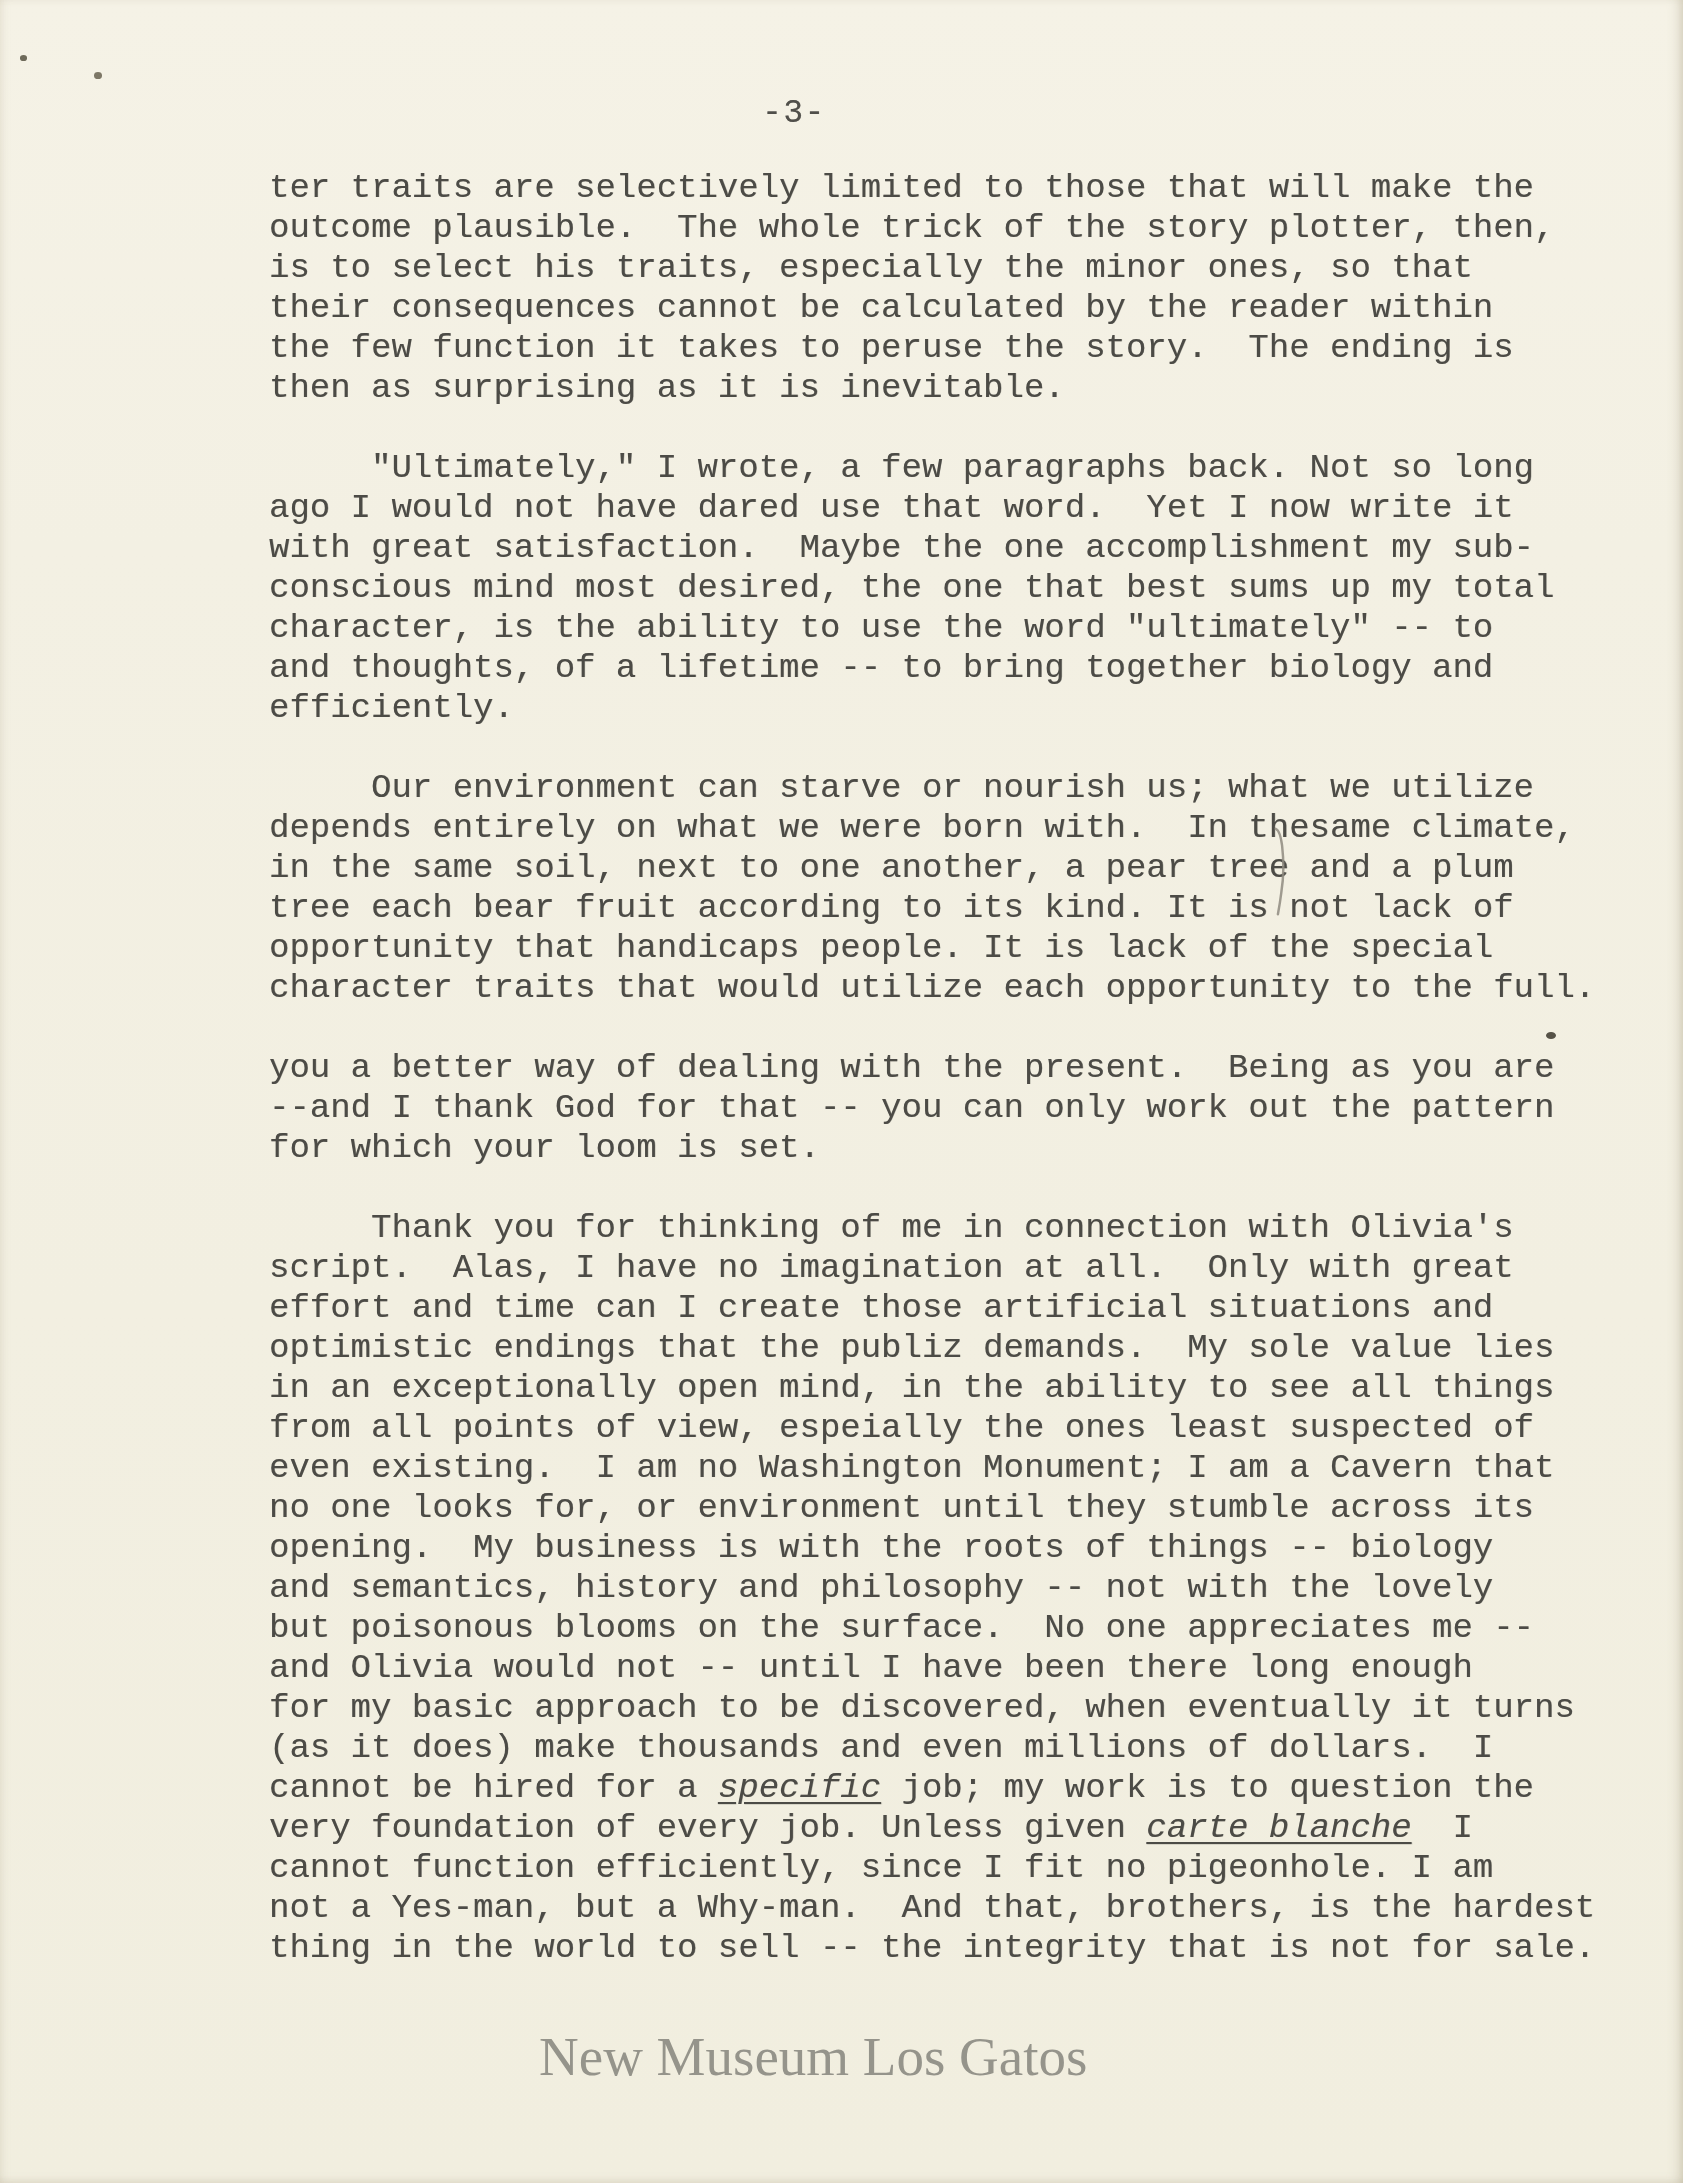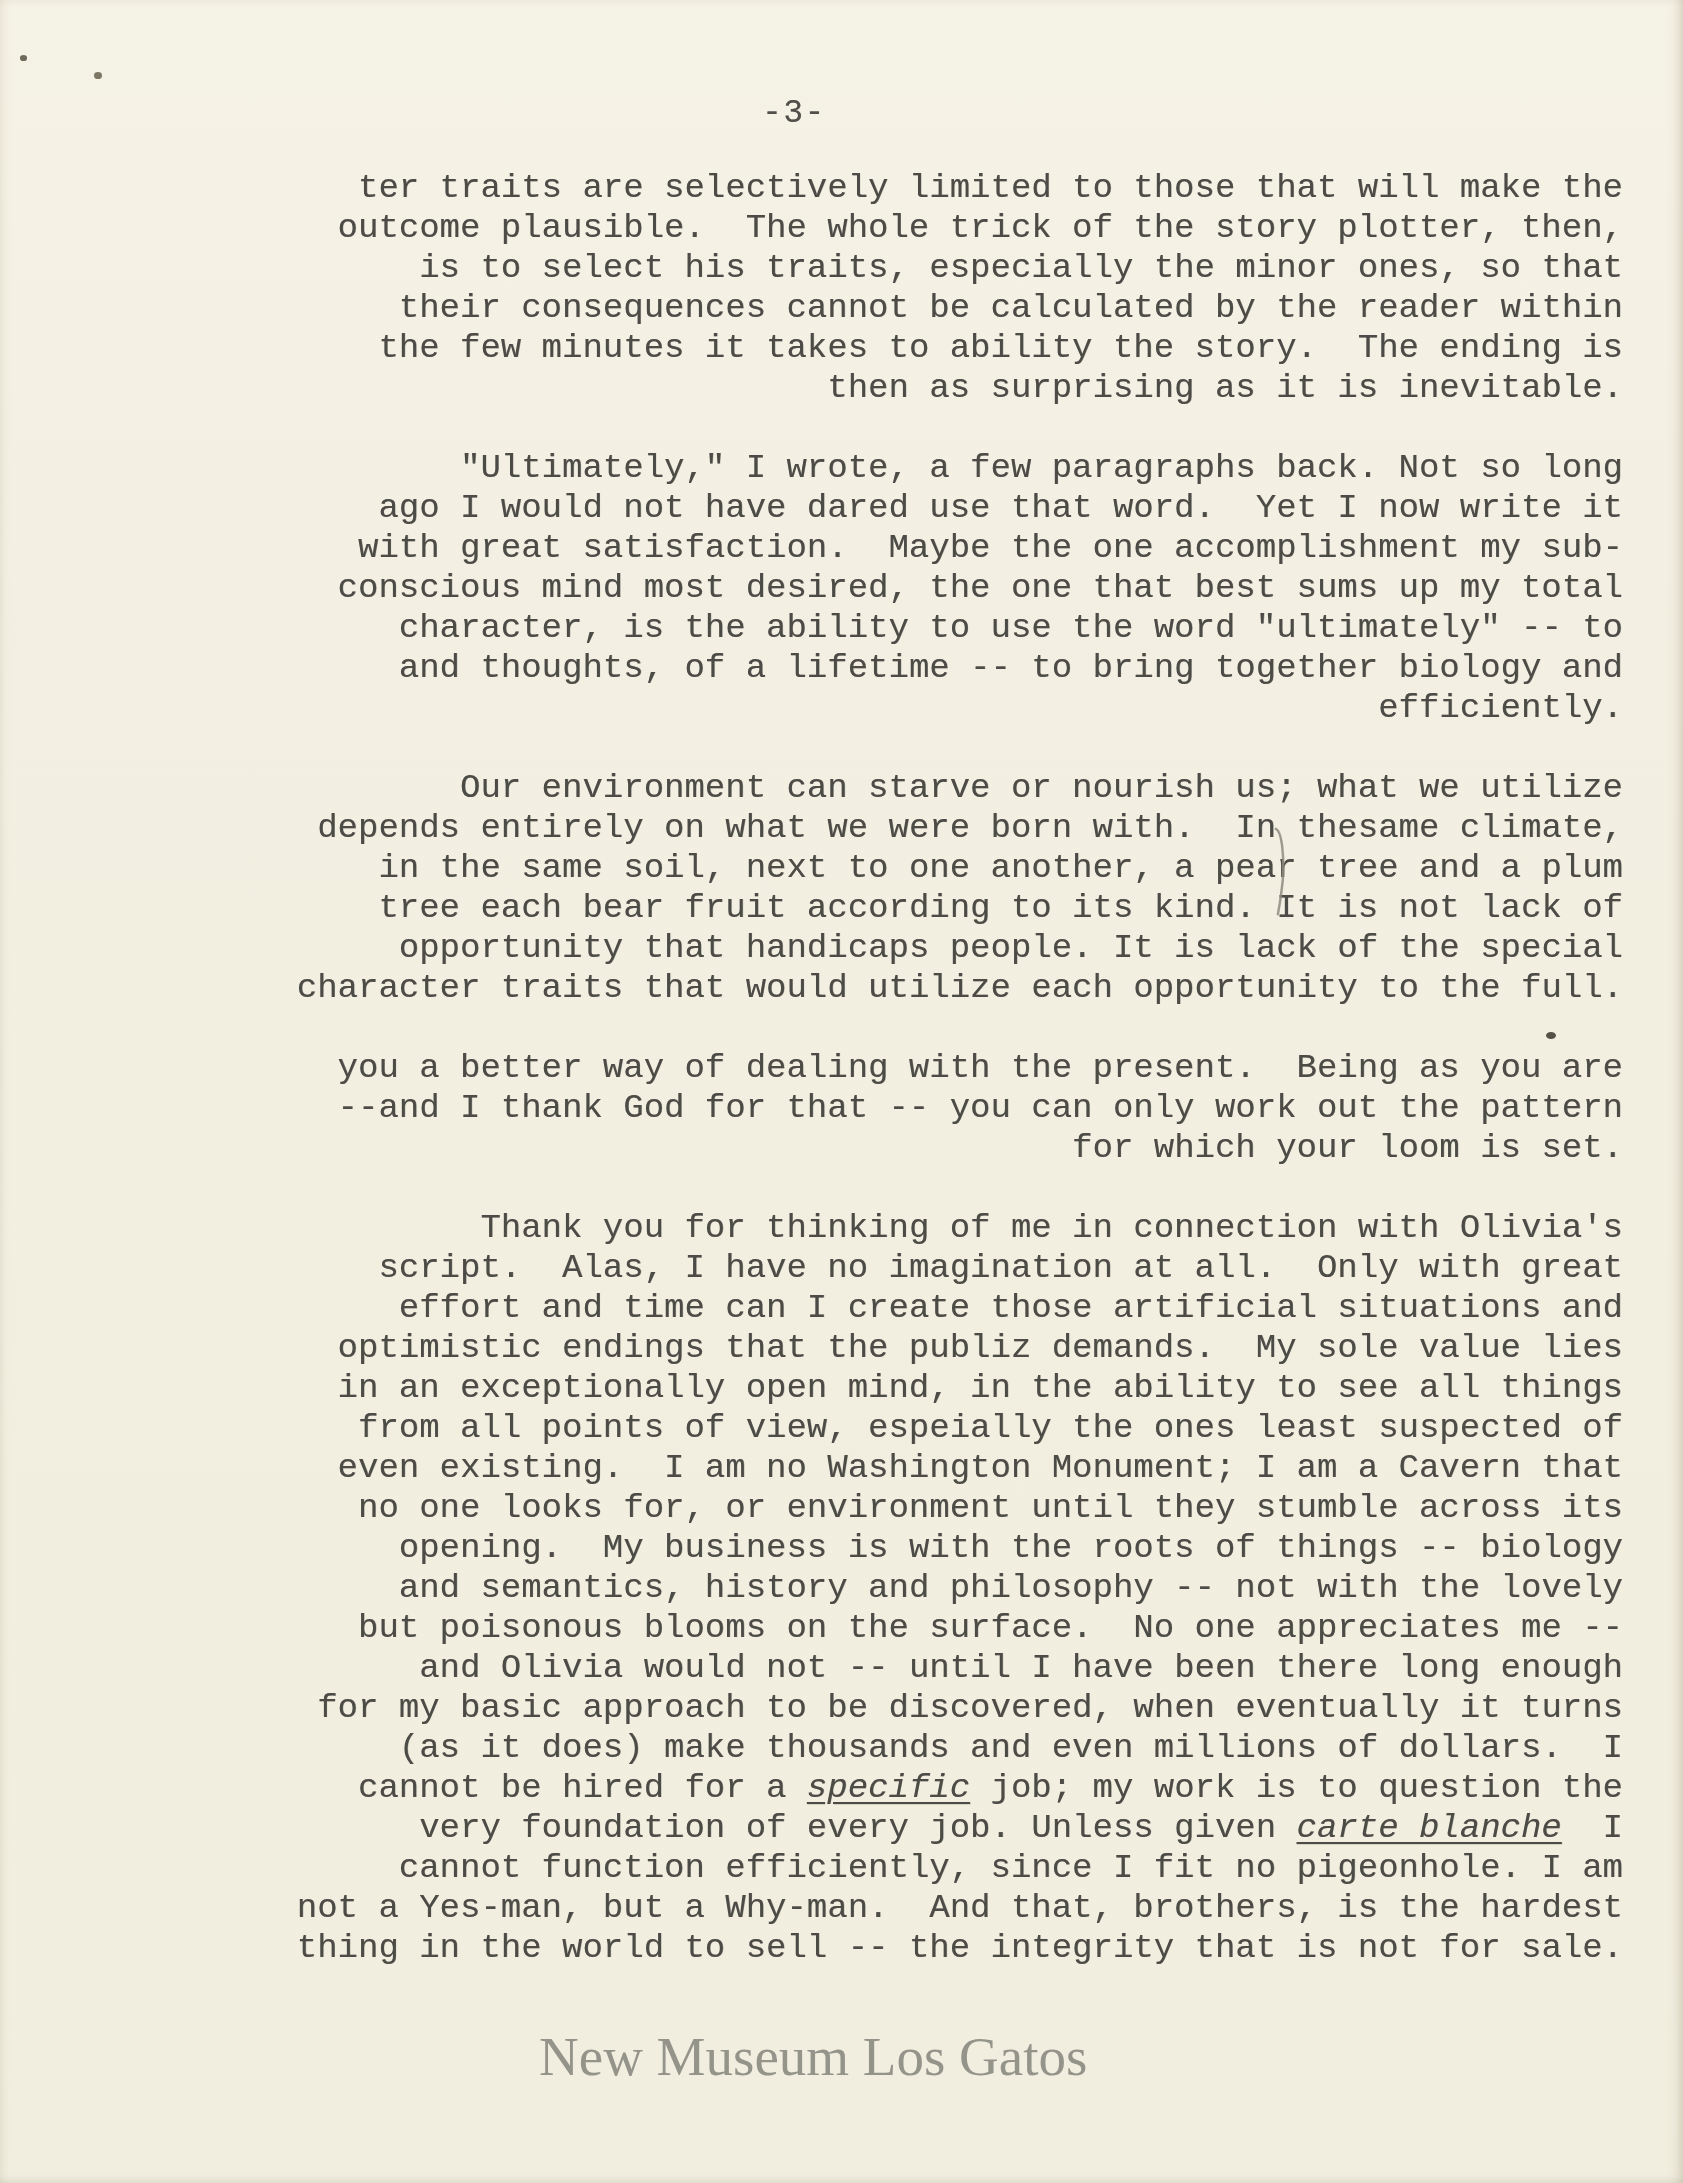--- a/index.html
+++ b/index.html
@@ -38,21 +38,20 @@
     width: 1354px;
     font-size: 34px;
     line-height: 40px;
     text-shadow: 0.4px 0.4px 0.6px rgba(70, 69, 64, 0.40);
   }
   .para { margin: 0 0 40px 0; }
   .para:last-child { margin-bottom: 9px; }
   .tline {
     white-space: pre;
     height: 40px;
-    text-align: right;
   }
   .tline u {
     text-decoration: underline;
     text-decoration-thickness: 2.1px;
     text-underline-offset: 4.9px;
     font-style: italic;
   }
   .watermark {
     position: absolute;
     top: 2025px;
@@ -86,21 +85,21 @@
 <div class="page">
 
   <div class="page-number">-3-</div>
 
   <div class="typed-text">
       <div class="para">
         <div class="tline">ter traits are selectively limited to those that will make the</div>
         <div class="tline">outcome plausible.  The whole trick of the story plotter, then,</div>
         <div class="tline">is to select his traits, especially the minor ones, so that</div>
         <div class="tline">their consequences cannot be calculated by the reader within</div>
-        <div class="tline">the few minutes it takes to ability the story.  The ending is</div>
+        <div class="tline">the few function it takes to peruse the story.  The ending is</div>
         <div class="tline">then as surprising as it is inevitable.</div>
       </div>
       <div class="para">
         <div class="tline">     "Ultimately," I wrote, a few paragraphs back. Not so long</div>
         <div class="tline">ago I would not have dared use that word.  Yet I now write it</div>
         <div class="tline">with great satisfaction.  Maybe the one accomplishment my sub-</div>
         <div class="tline">conscious mind most desired, the one that best sums up my total</div>
         <div class="tline">character, is the ability to use the word "ultimately" -- to</div>
         <div class="tline">and thoughts, of a lifetime -- to bring together biology and</div>
         <div class="tline">efficiently.</div>

